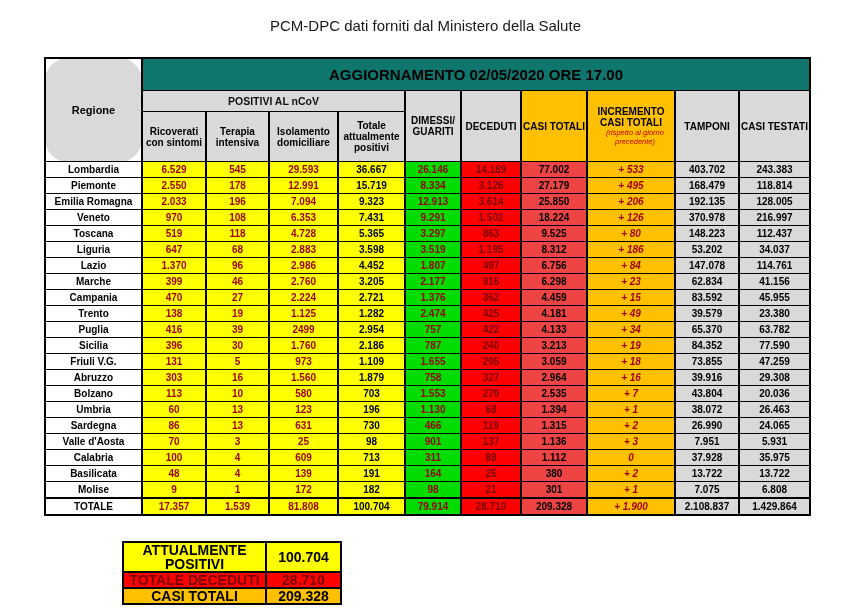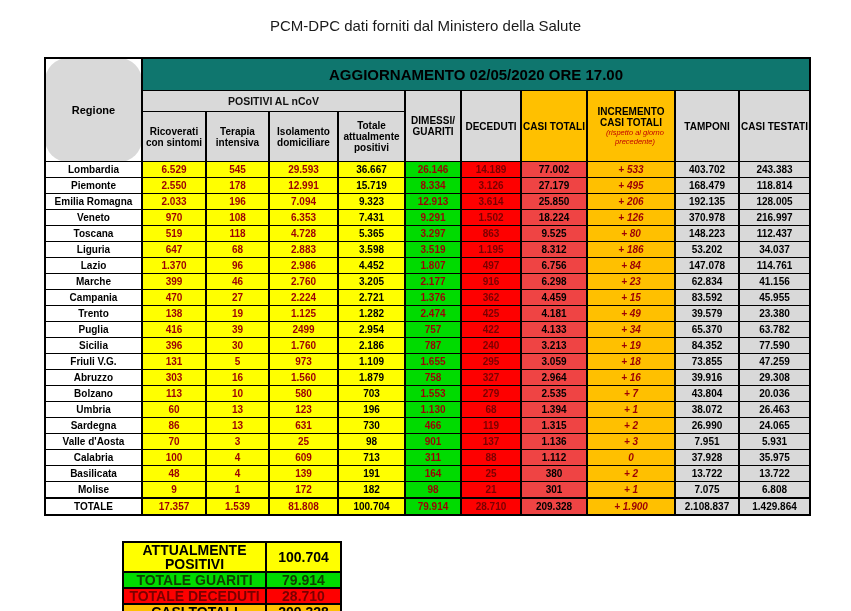--- a/index.html
+++ b/index.html
@@ -386,24 +386,20 @@
 <table class="summary">
   <colgroup>
       <col style="width:143px">
       <col style="width:75px">
     </colgroup>
   <tbody id="summary-body">
       <tr class="s-yellow">
         <td>ATTUALMENTE POSITIVI</td>
         <td>100.704</td>
       </tr>
-      <tr class="s-green">
-        <td>TOTALE GUARITI</td>
-        <td>79.914</td>
-      </tr>
       <tr class="s-red">
         <td>TOTALE DECEDUTI</td>
         <td>28.710</td>
       </tr>
       <tr class="s-orange">
         <td>CASI TOTALI</td>
         <td>209.328</td>
       </tr>
     </tbody>
 </table>

